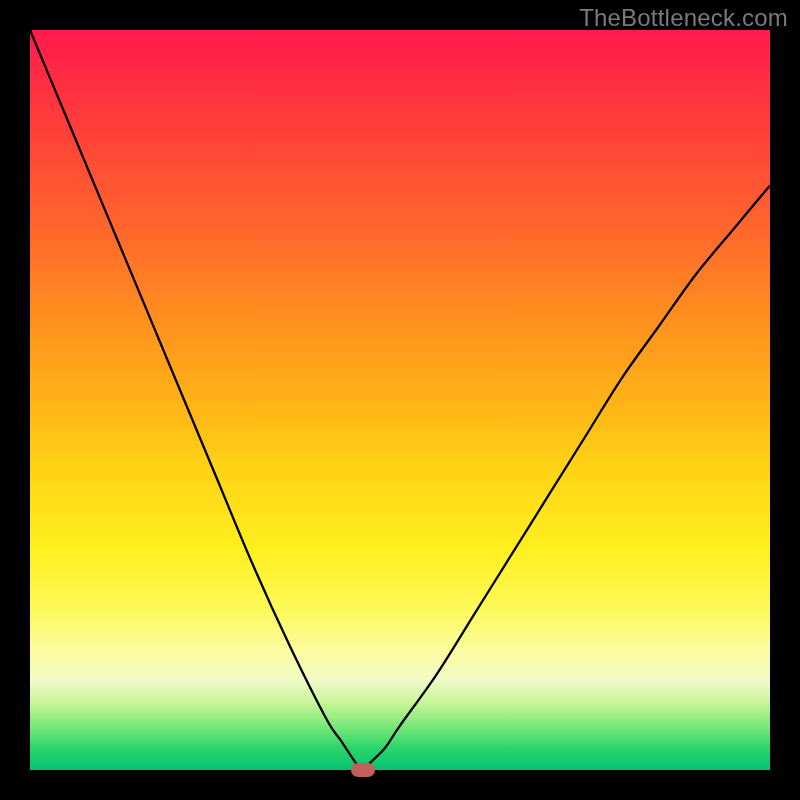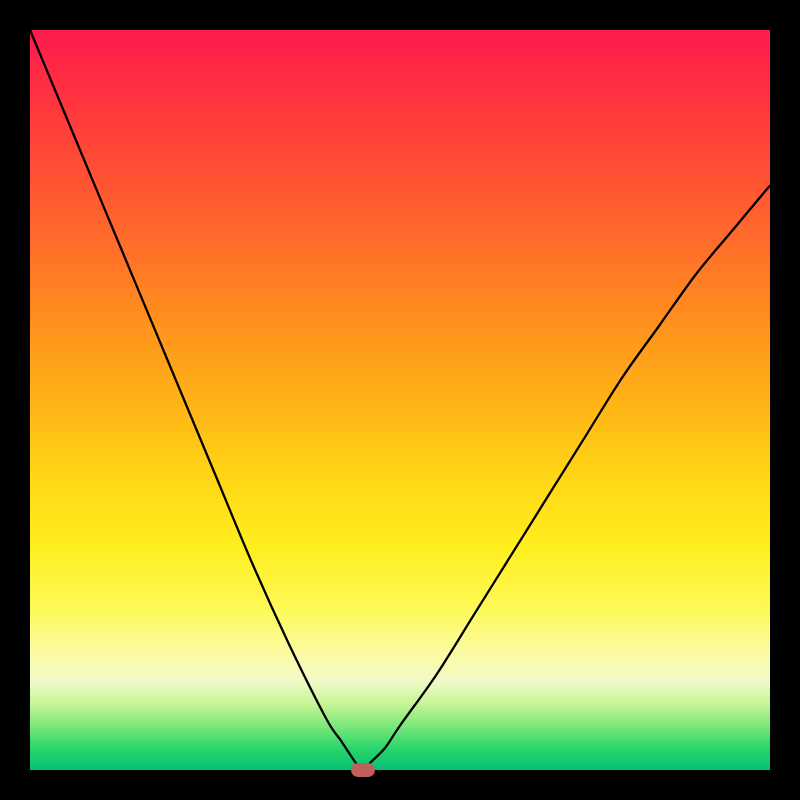--- a/index.html
+++ b/index.html
@@ -64,20 +64,21 @@
     height: 14px;
     border-radius: 8px;
     background: #c0605b;
     transform: translate(-50%, -50%);
   }
 </style>
 </head>
 <body>
 
 <div class="frame">
+  <div class="watermark">TheBottleneck.com</div>
 
   <div class="plot-area">
     <svg class="curve" viewBox="0 0 740 740" preserveAspectRatio="none">
       <path id="curve-path" fill="none" stroke="#000" stroke-width="2.3" d="M 0 0 C 6.166666666666667 14.799999999999992, 24.666666666666664 59.199999999999946, 37 88.79999999999995 C 49.333333333333336 118.39999999999996, 61.666666666666664 148.00000000000003, 74 177.60000000000002 C 86.33333333333333 207.20000000000002, 98.66666666666667 236.79999999999998, 111 266.4 C 123.33333333333333 296, 135.66666666666666 325.59999999999997, 148 355.2 C 160.33333333333334 384.8, 172.66666666666666 414.4, 185 444 C 197.33333333333334 473.6, 209.66666666666666 504.4333333333333, 222 532.8 C 234.33333333333334 561.1666666666666, 246.66666666666666 588.3000000000001, 259 614.2 C 271.3333333333333 640.1, 287.3666666666667 672.1666666666667, 296 688.2 C 304.6333333333333 704.2333333333333, 305.8666666666667 703, 310.8 710.4 C 315.73333333333335 717.8, 321.90000000000003 727.6666666666667, 325.6 732.6 C 329.3 737.5333333333333, 330.5333333333333 740, 333 740 C 335.4666666666667 740, 336.70000000000005 736.3000000000001, 340.40000000000003 732.6 C 344.1 728.9, 350.26666666666665 723.9666666666666, 355.2 717.8 C 360.1333333333333 711.6333333333333, 361.3666666666667 707.9333333333334, 370 695.6 C 378.6333333333333 683.2666666666667, 394.66666666666674 662.3, 407.00000000000006 643.8 C 419.33333333333337 625.3, 431.6666666666667 604.3333333333334, 444 584.6 C 456.3333333333333 564.8666666666667, 468.6666666666667 545.1333333333333, 481 525.4 C 493.3333333333333 505.66666666666663, 505.6666666666667 485.93333333333334, 518 466.2 C 530.3333333333334 446.46666666666664, 542.6666666666666 426.73333333333335, 555 407 C 567.3333333333334 387.26666666666665, 579.6666666666666 366.29999999999995, 592 347.79999999999995 C 604.3333333333334 329.29999999999995, 616.6666666666666 313.26666666666665, 629 296 C 641.3333333333334 278.73333333333335, 653.6666666666666 260.2333333333333, 666 244.2 C 678.3333333333334 228.16666666666666, 690.6666666666666 214.60000000000008, 703 199.80000000000007 C 715.3333333333334 185.00000000000006, 733.8333333333334 162.79999999999998, 740 155.39999999999998"></path>
     </svg>
     <div id="min-marker" class="marker" style="left: 333px; top: 740px; background: rgb(192, 96, 91);"></div>
   </div>
 </div>
 
 </body></html>

